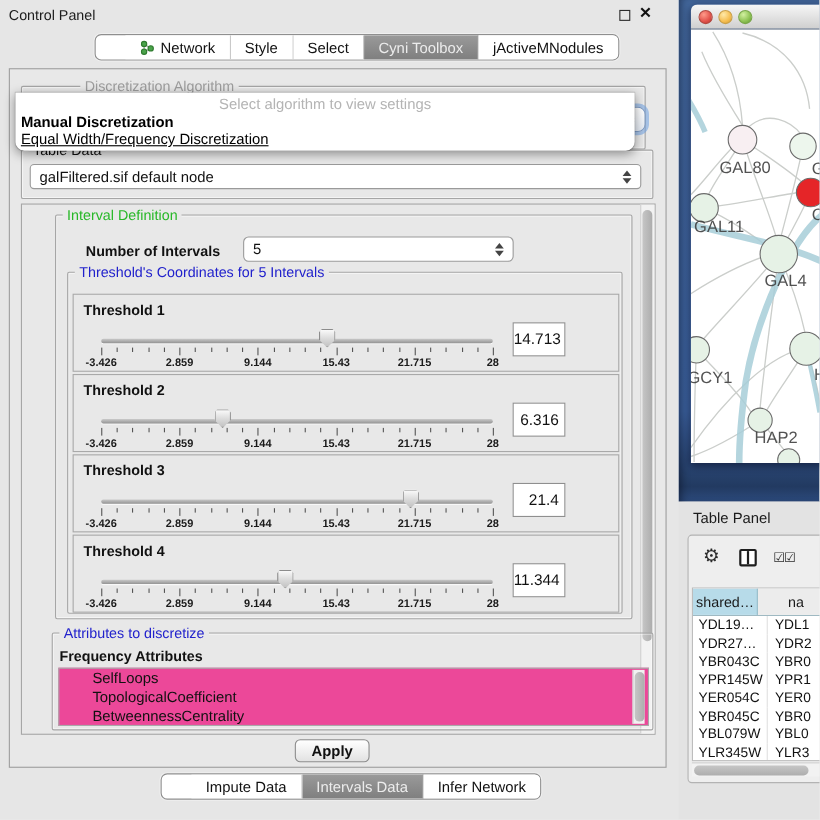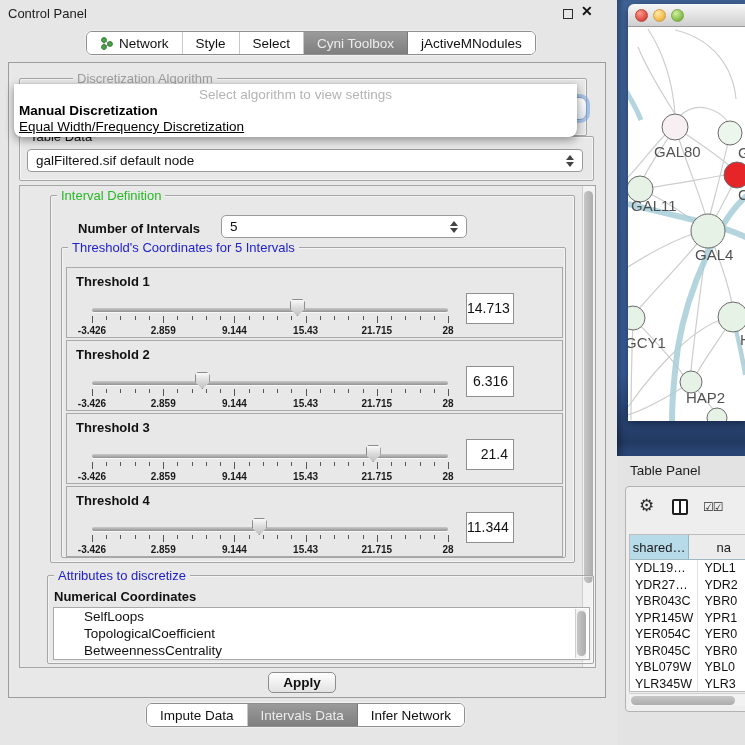--- a/index.html
+++ b/index.html
@@ -9,21 +9,21 @@
 
   
   .cp { position:absolute; left:0; top:0; width:617px; height:745px; background:#e6e6e6; }
   .cp-title { position:absolute; left:8px; top:6px; font-size:13px; color:#1c1c1c; }
   .float-btn { position:absolute; left:563px; top:9px; width:10px; height:10px; border:1.5px solid #2c2c2c; background:transparent; }
   .close-btn { position:absolute; left:581px; top:3px; font-size:14px; font-weight:700; color:#111; }
 
   
   .tabbar { position:absolute; display:flex; align-items:stretch; background:#fff;
             border:1px solid #8f8f8f; border-radius:6px; overflow:hidden; height:24px;
-            box-shadow:0 0 0 1px rgba(255,255,255,.4); }
+            box-shadow:0 0 0 1px rgba(255,255,255,.4);padding-left:27px; }
   .seg { display:flex; align-items:center; padding:0 13px; font-size:13.5px; color:#111;
          background:#fff; border-right:1px solid #c9c9c9; white-space:nowrap; }
   .seg:last-child { border-right:none; }
   .seg.active { background:linear-gradient(#9a9a9a,#7f7f7f); color:#ececec; border-right-color:#777; }
   .seg .tabicon { margin-right:6px; display:inline-flex; }
 
   .cp-inner { position:absolute; left:8px; top:62px; width:598px; height:636px;
               border:1px solid #9d9d9d; background:#e8e8e8; }
 
   
@@ -73,21 +73,21 @@
   .ticks { position:absolute; left:25px; top:48px; width:356px; height:8px; }
   .tick { position:absolute; top:0; width:1px; height:4px; background:#555; }
   .tick.major { height:7px; }
   .ticklabels { position:absolute; left:25px; top:57px; width:356px; height:11px; }
   .ticklabel { position:absolute; transform:translateX(-50%); font-size:10px; font-weight:700; color:#1a1a1a; white-space:nowrap; }
   .valuebox { position:absolute; left:399px; top:25px; width:48px; height:31px; background:#fff;
            border:1px solid #8f8f8f; font-size:14px; color:#111; text-align:right;
            line-height:29px; padding-right:5px; }
 
   
-  .attr-list { position:absolute; left:5px; top:31px; width:537px; height:53px; background:#ffffff;
+  .attr-list { position:absolute; left:5px; top:31px; width:537px; height:53px; background:#ec4899;
            border:1px solid #a9a9a9; overflow:hidden; }
   .attr-item { padding-left:30px; font-size:13.5px; color:#111; line-height:17px; }
 
   .push-btn { position:absolute; background:linear-gradient(#ffffff,#e2e2e2); border:1px solid #8d8d8d;
            border-radius:5px; font-size:13.5px; color:#111; display:flex; align-items:center; justify-content:center;font-weight:bold; }
 
   
   .popup { position:absolute; left:14px; top:84px; width:563px; height:53px; background:#fff;
            border-radius:0 0 8px 8px; box-shadow:0 3px 10px rgba(0,0,0,.4), 0 0 1px rgba(0,0,0,.3); z-index:50; }
   .popup-prompt { position:absolute; top:3px; left:0; width:100%; text-align:center;
@@ -375,21 +375,21 @@
                     <span class="ticklabel" style="left: 100%;">28</span>
                   </div>
     <div class="valuebox">11.344</div>
   </div>
               </div>
           </div>
         </div>
 
         <div class="group" style="left:27px; top:389px; width:547px; height:89px;">
           <span class="legend blue">Attributes to discretize</span>
-          <span class="bold-label" style="left:6px; top:13px;">Numerical Coordinates</span>
+          <span class="bold-label" style="left:6px; top:13px;">Frequency Attributes</span>
           <div class="attr-list" id="attrList">
               <div class="attr-item">SelfLoops</div>
               <div class="attr-item">TopologicalCoefficient</div>
               <div class="attr-item">BetweennessCentrality</div>
             </div>
           <div class="vsb" style="right:7px; top:33px; width:11px; height:49px;">
             <div class="thumb" style="top:2px; height:45px;"></div>
           </div>
         </div>
       </div>

